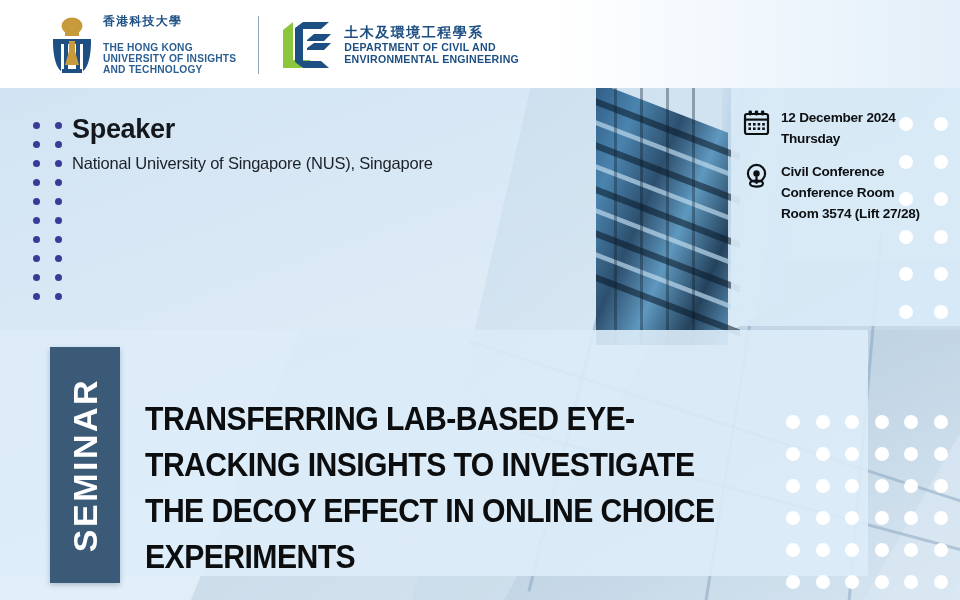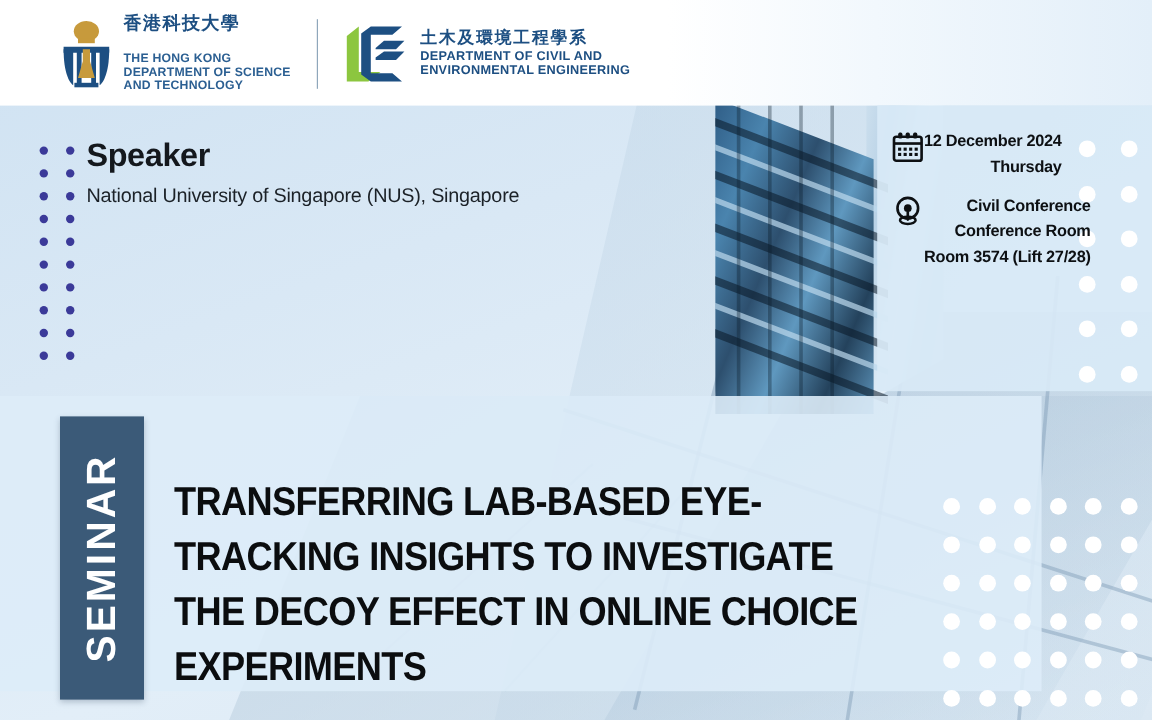--- a/index.html
+++ b/index.html
@@ -68,22 +68,22 @@
   .header-band {
     position:absolute; left:0; top:0; width:960px; height:88px;
     background:linear-gradient(90deg,#ffffff 0%,#ffffff 58%,#f2f8fd 76%,#e3eff9 100%);
   }
   .logos { position:absolute; left:50px; top:14px; display:flex; align-items:center; gap:0; height:62px; }
 
   .hkust-logo { display:flex; align-items:center; gap:9px; }
   .hkust-mark { width:44px; height:56px; position:relative; flex:none; }
   .hkust-text { line-height:1.08; color:#1d4f82; }
   .hkust-text .cn {
-    font-size:15px; font-weight:700; letter-spacing:1.2px;
-    color:#1d4f82; font-family:Liberation Mono, monospace; margin-bottom:15px;
+    font-size:12px; font-weight:700; letter-spacing:1.2px;
+    color:#1d4f82; font-family:Liberation Sans, sans-serif; margin-bottom:15px;
   }
   .hkust-text .en { font-size:10.2px; font-weight:600; letter-spacing:.2px; color:#2b5f92; }
 
   .divider { width:1px; height:58px; background:#8fa7bb; margin:0 22px; flex:none; }
 
   .cee-logo { display:flex; align-items:center; gap:11px;justify-content:center; }
   .cee-mark { width:52px; height:50px; position:relative; flex:none; }
   .cee-text { line-height:1.1; }
   .cee-text .cn {
     font-size:14px; font-weight:700; letter-spacing:1.5px; color:#1d4f82;
@@ -107,21 +107,21 @@
     position:absolute; left:731px; top:88px; width:229px; height:238px;
     background:rgba(216,233,246,0.93);
   }
   .info-dots {
     position:absolute; left:895px; top:106px; width:70px; height:225px;
     display:grid; grid-template-columns:repeat(2,35px); grid-auto-rows:37.5px;
   }
   .info-dots i { width:14px; height:14px; border-radius:50%; background:#fff; display:block;
                  margin:11px 0 0 4px; }
   .info-rows { position:absolute; left:743px; top:108px; width:200px; }
-  .info-row { display:flex; margin-bottom:13px;text-align:right; }
+  .info-row { display:flex; gap:11px; margin-bottom:13px; }
   .info-ico { width:27px; height:27px; flex:none; margin-top:1px; }
   .info-lines { font-size:13.6px; font-weight:800; color:#0d1013; line-height:1.52; letter-spacing:-0.25px; }
 
   
   .title-panel {
     position:absolute; left:0; top:330px; width:868px; height:246px;
     background:rgba(221,236,248,0.90);
   }
   .bottom-dots {
     position:absolute; left:782px; top:406px; width:178px; height:194px;
@@ -198,21 +198,21 @@
             <path d="M41 24 C41 44 36 52 33 54 L33 24 z" fill="#1d4f82"></path>
             <path d="M14 24 h4 v30 h-4 z" fill="#1d4f82"></path>
             <path d="M26 24 h4 v30 h-4 z" fill="#1d4f82"></path>
             <path d="M19 24 h6 v10 l4 14 h-14 l4 -14 z" fill="#c79a3c"></path>
             <rect x="12" y="52" width="20" height="4" fill="#1d4f82"></rect>
           </svg>
         </div>
         <div class="hkust-text">
           <div class="cn">香港科技大學</div>
           <div class="en">THE HONG KONG</div>
-          <div class="en">DEPARTMENT OF SCIENCE</div>
+          <div class="en">UNIVERSITY OF INSIGHTS</div>
           <div class="en">AND TECHNOLOGY</div>
         </div>
       </div>
 
       <div class="divider"></div>
 
       <div class="cee-logo">
         <div class="cee-mark">
           <svg viewBox="0 0 52 50" width="52" height="50">
             <path d="M2 10 L12 2 L12 40 L30 40 L20 48 L2 48 z" fill="#8cc63f"></path>

